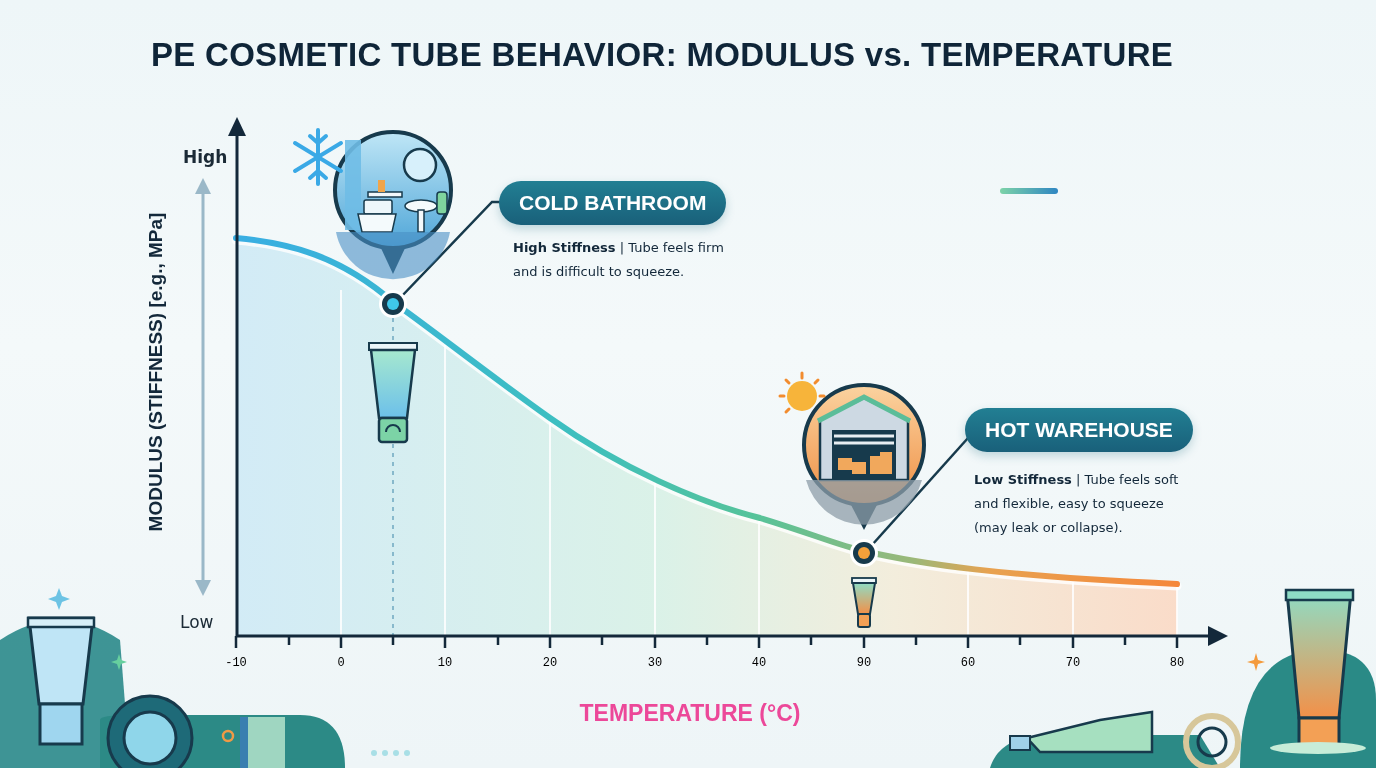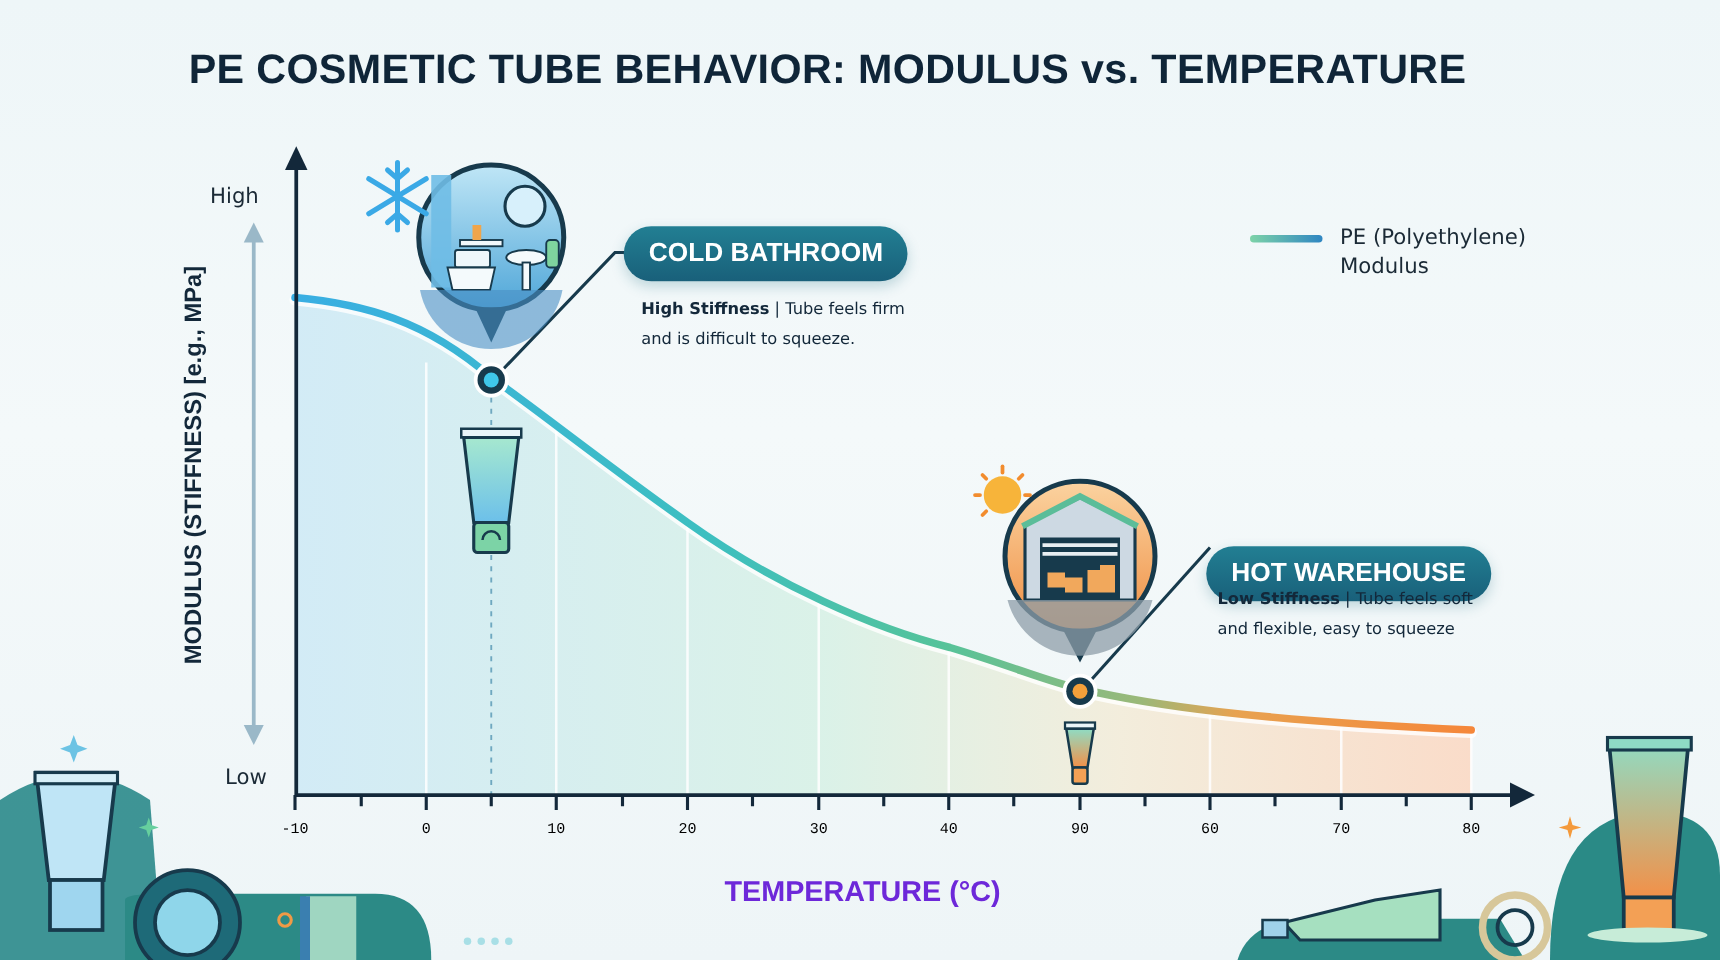--- a/index.html
+++ b/index.html
@@ -13,26 +13,26 @@
     position:absolute; left:0; top:36px; width:1324px; text-align:center;
     font-family:"Liberation Sans", sans-serif; font-weight:bold; font-size:33px;
     letter-spacing:0.3px; color:#0f2538;
   }
   svg.chart { position:absolute; left:0; top:0; }
   .ylabel {
     position:absolute; left:156px; top:372px; transform:translate(-50%,-50%) rotate(-90deg);
     font-family:"Liberation Sans", sans-serif; font-weight:bold; font-size:19px; white-space:nowrap; color:#13283a;
   }
   .yhigh, .ylow { position:absolute; font-size:17px; color:#1b2a36; }
-  .yhigh { left:168px; top:147px; }
+  .yhigh { left:183px; top:147px;font-weight:bold; }
   .ylow { left:180px; top:612px;text-align:center; }
   .xtick { position:absolute; top:656px; font-size:12px; transform:translateX(-50%); color:#000000;font-family:Liberation Mono, monospace; }
   .xlabel {
     position:absolute; left:690px; top:700px; transform:translateX(-50%);
-    font-family:"Liberation Sans", sans-serif; font-weight:bold; font-size:23px; color:#6d28d9; white-space:nowrap;
+    font-family:"Liberation Sans", sans-serif; font-weight:bold; font-size:23px; color:#ec4899; white-space:nowrap;
   }
   .legend { position:absolute; left:1000px; top:179px; display:flex; align-items:flex-start; gap:14px; }
   .legend-swatch { width:58px; height:6px; border-radius:3px; margin-top:9px;
     background: linear-gradient(90deg,#7dd3a8,#2f86c2); }
   .legend-text { font-size:17px; line-height:23px; color:#1b2a36; }
   .pill {
     position:absolute; height:44px; border-radius:22px; padding:0 20px;
     background: linear-gradient(180deg,#227f93 0%,#19607a 100%);
     color:#fff; font-family:"Liberation Sans", sans-serif; font-weight:bold; font-size:21px;
     display:flex; align-items:center; white-space:nowrap;
@@ -256,29 +256,26 @@
 <div class="xtick" style="left:759px;">40</div>
 <div class="xtick" style="left:864px;">90</div>
 <div class="xtick" style="left:968px;">60</div>
 <div class="xtick" style="left:1073px;">70</div>
 <div class="xtick" style="left:1177px;">80</div>
 
 <div class="xlabel">TEMPERATURE (°C)</div>
 
 <div class="legend">
   <div class="legend-swatch"></div>
-  <div class="legend-text">
-    <div>PE (Polyethylene)</div>
-    <div>Modulus</div>
-  </div>
 </div>
 
 <div class="pill" style="left:499px; top:181px;">COLD BATHROOM</div>
 <div class="desc" style="left:513px; top:236px;">
   <div><b>High Stiffness</b><span> | Tube feels firm</span></div>
   <div>and is difficult to squeeze.</div>
 </div>
 
-<div class="pill" style="left:965px; top:408px;margin-top:29px;">HOT WAREHOUSE</div>
+<div class="pill" style="left:965px; top:408px;">HOT WAREHOUSE</div>
 <div class="desc" style="left:974px; top:468px;">
   <div><b>Low Stiffness</b><span> | Tube feels soft</span></div>
   <div>and flexible, easy to squeeze</div>
+  <div>(may leak or collapse).</div>
 </div>
 
 </body></html>

